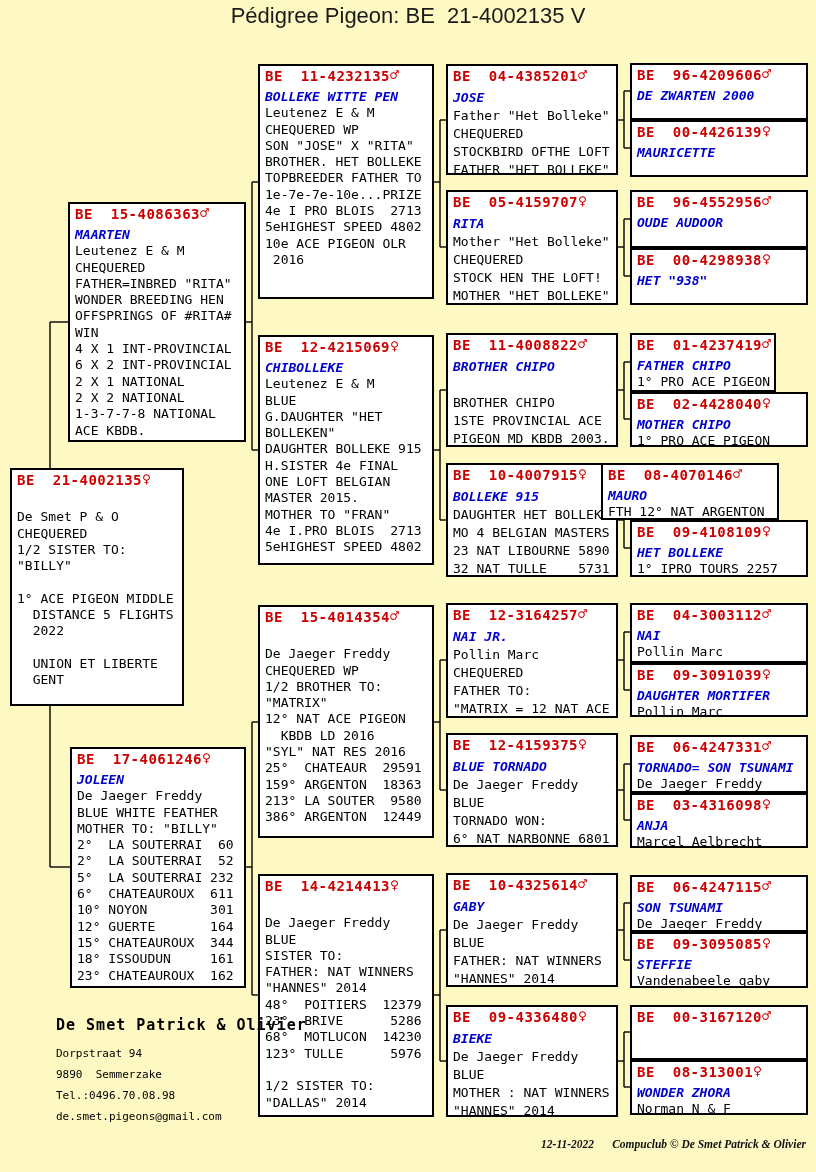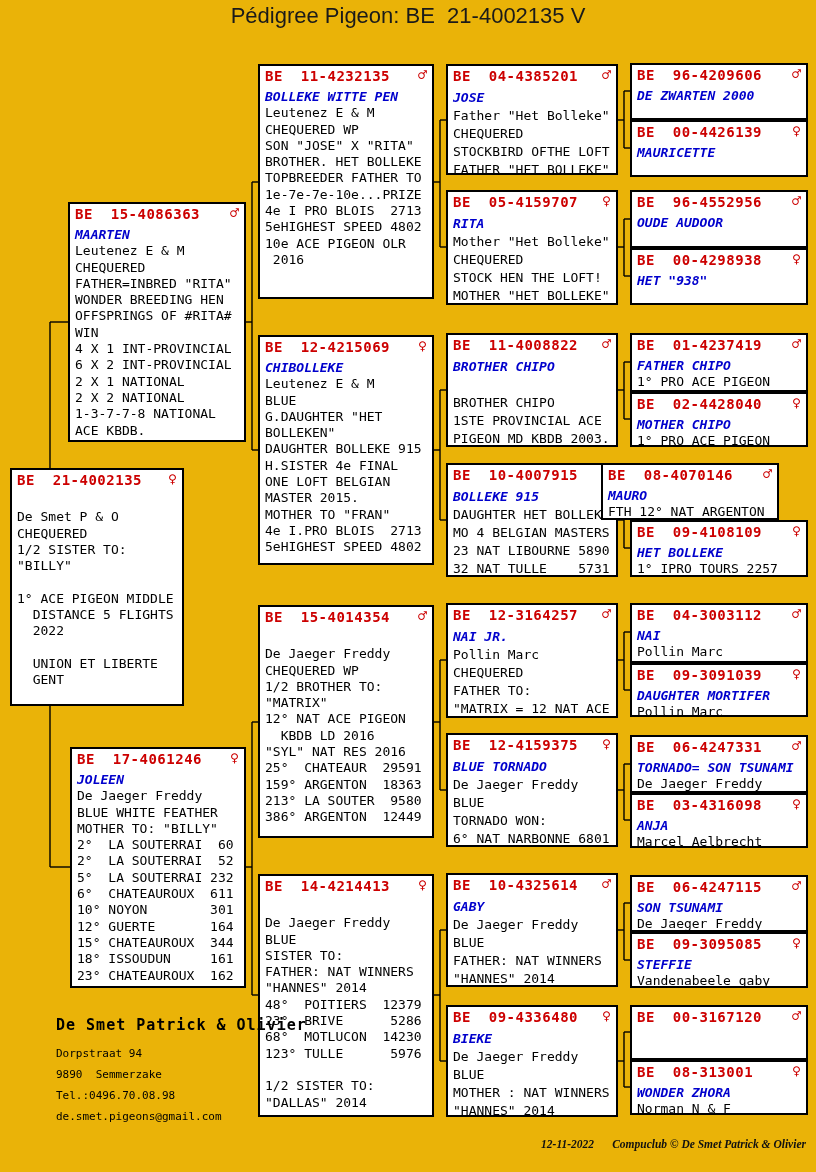--- a/index.html
+++ b/index.html
@@ -1,33 +1,33 @@
 <!DOCTYPE html>
 <html style="--ring-red: #cc0000; --name-blue: #0000cc;"><head>
 <meta charset="utf-8">
 <style>
   html,body { margin:0; padding:0; background:#ffffff; }
   .canvas {
-    position:relative; width:816px; height:1172px; background:#eab308;
+    position:relative; width:816px; height:1172px; background:#fef9c3;
     font-family:"DejaVu Sans Mono","Liberation Mono",monospace;
     overflow:hidden;
   }
   .title {
     position:absolute; top:3px; left:0; width:100%; text-align:center;
     font-family:"Liberation Sans",sans-serif; font-size:22px; color:#1a1a1a;
     white-space:pre; margin:0; font-weight:normal;
   }
   svg.connectors { position:absolute; left:0; top:0; }
   svg.connectors line { stroke:#000; stroke-width:1.4; }
   .pbox {
     position:absolute; box-sizing:border-box; border:2px solid #000;
     background:#fff; padding:2px 5px 0 5px; overflow:hidden;
   }
   .phead {
-    display:flex; justify-content:space-between; align-items:flex-start;
+    display:flex; align-items:flex-start;
     height:21px; white-space:pre;
   }
   .ring {
     color:var(--ring-red,#cc0000); font-weight:bold; font-size:14px;
     letter-spacing:0.5px;
   }
   .sex { color:var(--ring-red,#cc0000); font-size:15px; line-height:15px; }
   .bline { white-space:pre; font-size:13px; line-height:16.3px; color:#000; }
   .c4 .bline { line-height:18px; }
   .c5 .bline { line-height:16px; }
@@ -334,21 +334,21 @@
       <div class="plines">
         <div class="bline name">OUDE AUDOOR</div>
       </div>
     </div>
   <div class="pbox c5" style="left:630px;top:248px;width:178px;height:57px">
       <div class="phead"><span class="ring">BE  00-4298938</span><span class="sex">♀</span></div>
       <div class="plines">
         <div class="bline name">HET "938"</div>
       </div>
     </div>
-  <div class="pbox c5" style="left:630px;top:333px;width:178px;height:59px">
+  <div class="pbox c5" style="left:630px;top:333px;width:146px;height:59px">
       <div class="phead"><span class="ring">BE  01-4237419</span><span class="sex">♂</span></div>
       <div class="plines">
         <div class="bline name">FATHER CHIPO</div>
         <div class="bline">1° PRO ACE PIGEON</div>
       </div>
     </div>
   <div class="pbox c5" style="left:630px;top:392px;width:178px;height:55px">
       <div class="phead"><span class="ring">BE  02-4428040</span><span class="sex">♀</span></div>
       <div class="plines">
         <div class="bline name">MOTHER CHIPO</div>

